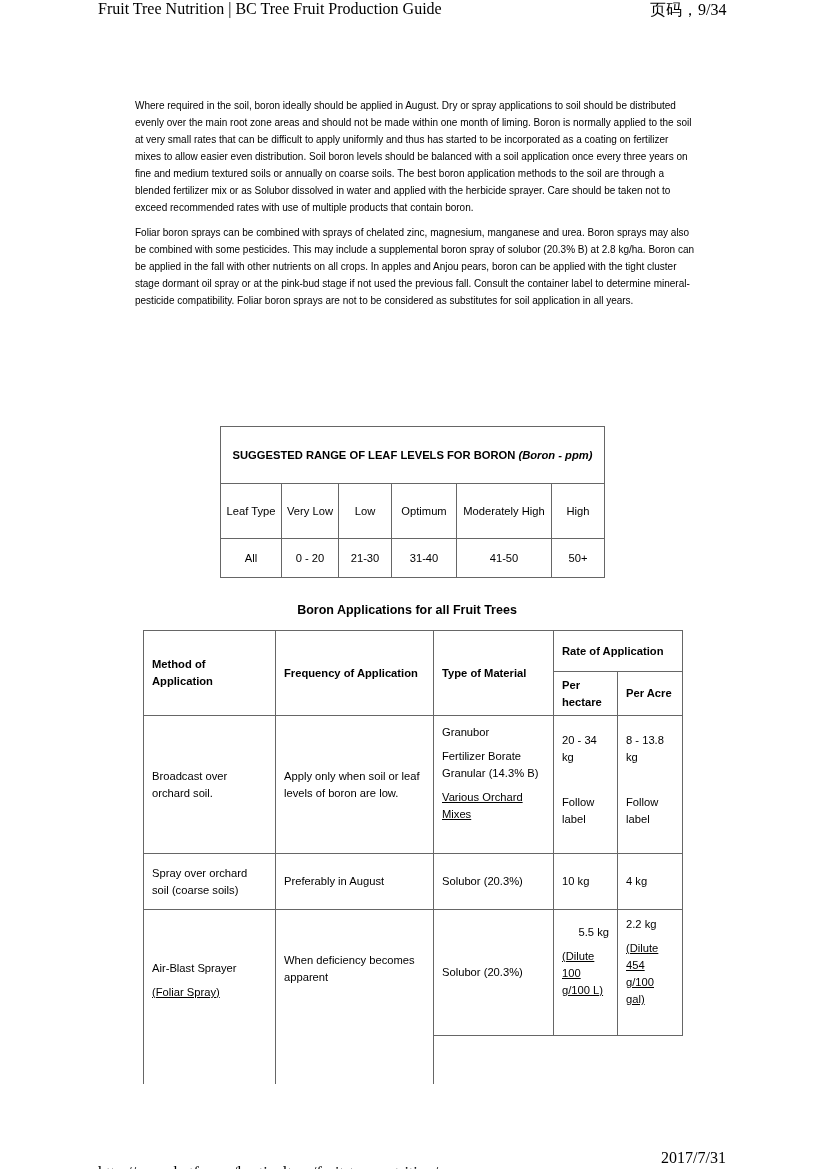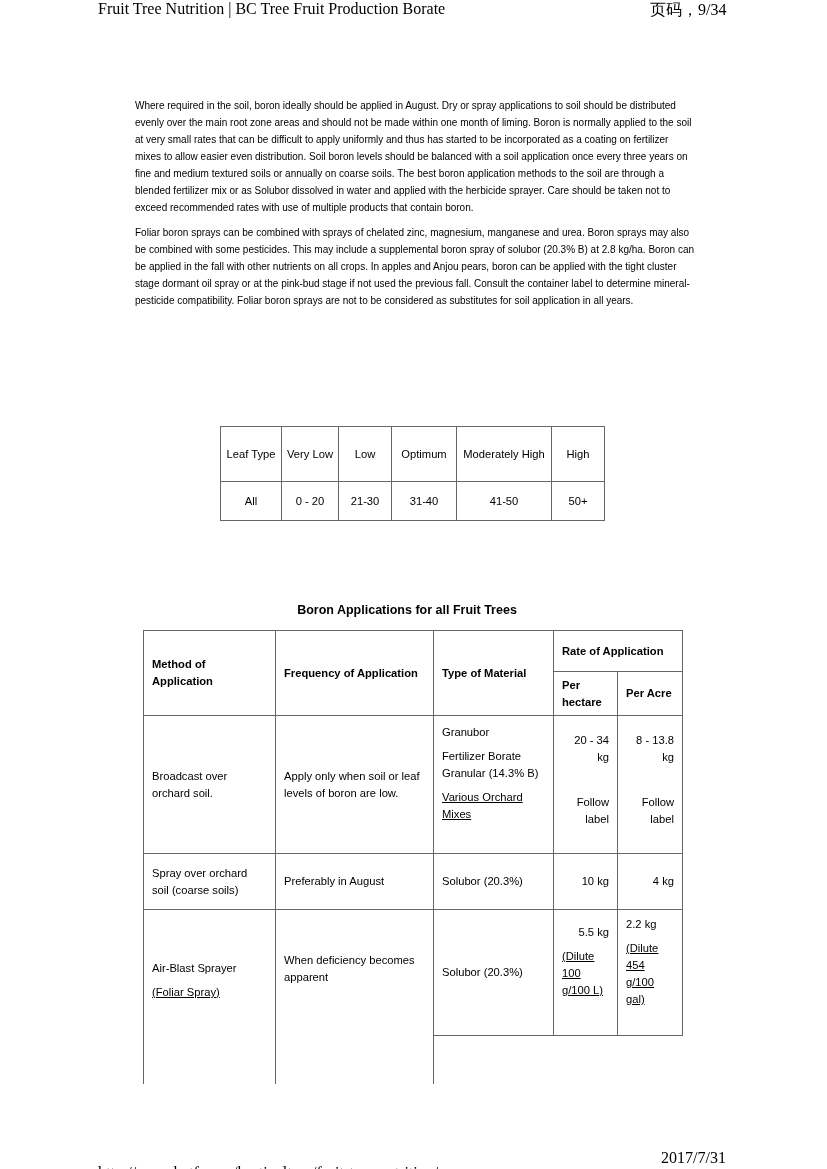--- a/index.html
+++ b/index.html
@@ -20,43 +20,46 @@
   .leaf-table th { font-weight: bold; text-align: center; padding: 6px 6px; height: 44px; }
   .leaf-table td { text-align: center; padding: 4px; }
   .leaf-table tr.hrow td { height: 46px; }
   .leaf-table tr.vrow td { height: 30px; }
 
   .app-title { position: absolute; left: 137px; top: 603px; width: 540px; text-align: center; font-family: "Liberation Sans", sans-serif; font-weight: bold; font-size: 12.5px; }
 
   .app-table { position: absolute; left: 143px; top: 630px; width: 539px; table-layout: fixed; }
   .app-table th { font-weight: bold; text-align: left; vertical-align: middle; padding: 4px 8px; }
   .app-table td { vertical-align: middle; padding: 6px 8px; }
-  .app-table td.c { text-align: right; }
+  .app-table td.c { text-align: left; }
   .app-table .grp { height: 28px; padding: 6px 8px; }
   .app-table .sub { height: 44px; }
   .multi p { margin: 0 0 7px 0; }
   .multi p:last-child { margin-bottom: 0; text-decoration: underline; }
   .gap { height: 28px; }
   .last-row td { height: 105px; }
   .stub-row td { height: 36px; border-bottom: none; }
   .stub-row td.empty { border: none; border-left: 1.5px solid #666; border-top: 1.5px solid #666; }
 </style>
 </head>
 <body>
 
-<div class="hdr hdr-left">Fruit Tree Nutrition | BC Tree Fruit Production Borate</div>
+<div class="hdr hdr-left">Fruit Tree Nutrition | BC Tree Fruit Production Guide</div>
 <div class="hdr hdr-right">页码，9/34</div>
 
 <div class="content">
   <p>Where required in the soil, boron ideally should be applied in August.  Dry or spray applications to soil should be distributed evenly over the main root zone areas and should not be made within one month of liming.  Boron is normally applied to the soil at very small rates that can be difficult to apply uniformly and thus has started to be incorporated as a coating on fertilizer mixes to allow easier even distribution.  Soil boron levels should be balanced with a soil application once every three years on fine and medium textured soils or annually on coarse soils.  The best boron application methods to the soil are through a blended fertilizer mix or as Solubor dissolved in water and applied with the herbicide sprayer.  Care should be taken not to exceed recommended rates with use of multiple products that contain boron.</p>
   <p>Foliar boron sprays can be combined with sprays of chelated zinc, magnesium, manganese and urea. Boron sprays may also be combined with some pesticides. This may include a supplemental boron spray of solubor (20.3% B) at 2.8 kg/ha.  Boron can be applied in the fall with other nutrients on all crops.  In apples and Anjou pears, boron can be applied with the tight cluster stage dormant oil spray or at the pink-bud stage if not used the previous fall.  Consult the container label to determine mineral-pesticide compatibility. Foliar boron sprays are not to be considered as substitutes for soil application in all years.</p>
 </div>
 
 <table class="leaf-table">
   <tbody>
+      <tr>
+    <th colspan="6"><span>SUGGESTED  RANGE OF LEAF LEVELS FOR BORON </span><i>(Boron - ppm)</i></th>
+  </tr>
   <tr class="hrow">
     <td style="width:52px">Leaf Type</td>
     <td style="width:48px">Very Low</td>
     <td style="width:44px">Low</td>
     <td style="width:56px">Optimum</td>
     <td style="width:86px">Moderately High</td>
     <td>High</td>
   </tr>
   <tr class="vrow">
     <td>All</td>

